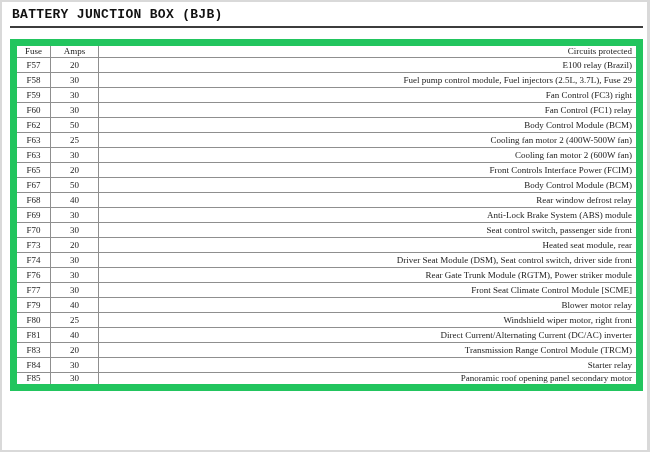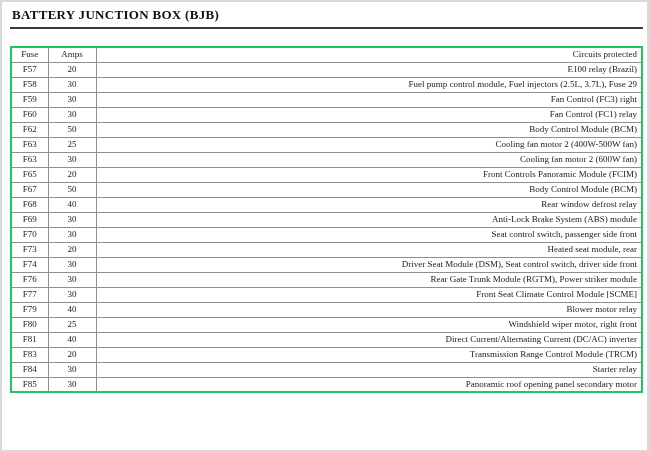--- a/index.html
+++ b/index.html
@@ -18,27 +18,28 @@
     border-right-width: 3px;
     padding: 3px 4px 0 8px;
   }
   .page-title {
     font-size: 13px;
     font-weight: 700;
     letter-spacing: 0.3px;
     color: #111111;
     padding: 2px 0 4px 2px;
     border-bottom: 2px solid #3c3c3c;
+    font-family: Liberation Mono, monospace;
   }
   table.fuse-table {
     border-collapse: collapse;
     table-layout: fixed;
     width: 633px;
-    margin-top: 17px;
-    border: 2px solid #22c55e;
+    margin-top: 11px;
+    border: 7px solid #22c55e;
     padding-left: 15px;
   }
   .fuse-table th, .fuse-table td {
     border: 1px solid #8f8f8f;
     font-size: 9px;
     font-weight: 400;
     line-height: 1;
     height: 15px;
     vertical-align: middle;
     white-space: nowrap;
@@ -109,21 +110,21 @@
 
     <tr>
       <td class="cell-center">F63</td>
       <td class="cell-center">30</td>
       <td class="cell-left">Cooling fan motor 2 (600W fan)</td>
     </tr>
 
     <tr>
       <td class="cell-center">F65</td>
       <td class="cell-center">20</td>
-      <td class="cell-left">Front Controls Panoramic Module (FCIM)</td>
+      <td class="cell-left">Front Controls Interface Power (FCIM)</td>
     </tr>
 
     <tr>
       <td class="cell-center">F67</td>
       <td class="cell-center">50</td>
       <td class="cell-left">Body Control Module (BCM)</td>
     </tr>
 
     <tr>
       <td class="cell-center">F68</td>

